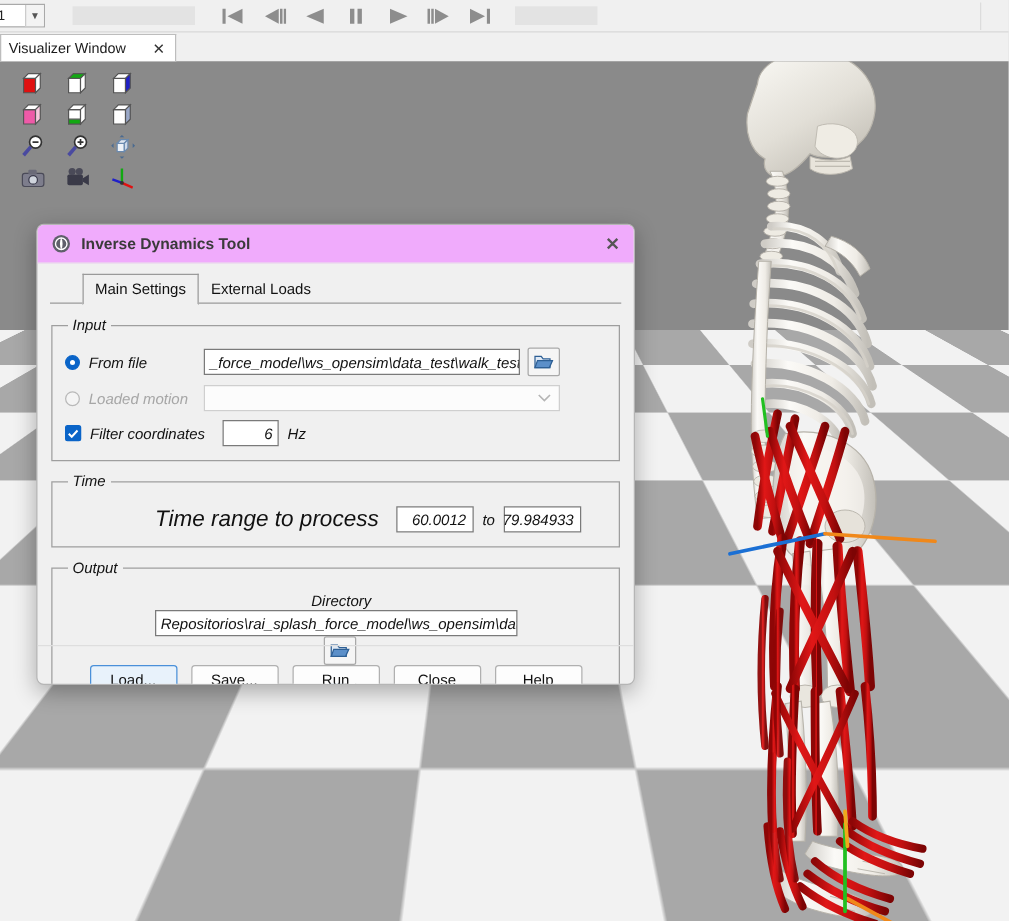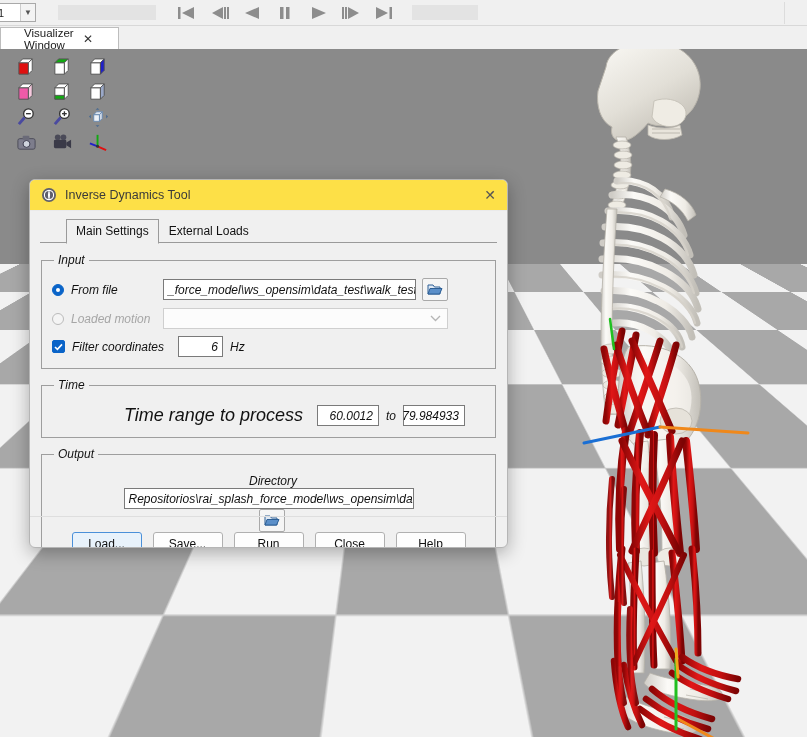--- a/index.html
+++ b/index.html
@@ -75,23 +75,23 @@
   .tb-blank { width: 98px; height: 15px; background: #e3e3e3; margin-left: 22px; }
   .tb-blank2 { width: 66px; height: 15px; background: #e3e3e3; margin-left: 18px; }
   .playbar { display: flex; align-items: center; gap: 13px; margin-left: 20px; }
   .pbtn { width: 20px; height: 16px; display: block; }
   .tb-right-sep {
     position:absolute; right: 22px; top: 2px; width: 1px; height: 22px; background: #dcdcdc;
   }
 
   
   .vtab {
-    position: absolute; left: 0px; top: 27px; width: 119px; height: 22px;
+    position: absolute; left: 0px; top: 27px; width: 141px; height: 22px;
     background: #ffffff; border: 1px solid #bdbdbd; border-bottom: none;
-    display: flex; align-items: center; padding: 0 23px;
+    display: flex; align-items: center; padding: 0 6px;
     font-size: 11.5px; color: #1a1a1a;
   }
   .vtab .lbl { flex: 1; }
   .vtab .x { font-size: 12px; color: #333; cursor: default; padding: 0 2px; }
 
   
   .palette {
     position: absolute; left: 0px; top: 49px; width: 106px; height: 108px;
     padding: 6px 0 0 8px;
     display: grid; grid-template-columns: 36px 36px 36px; grid-auto-rows: 25px;
@@ -102,23 +102,24 @@
   
   .dialog {
     position: absolute; left: 29px; top: 179px; width: 479px; height: 369px;
     background: #f0f0f0;
     border: 1px solid #b5b5b5;
     border-radius: 6px;
     box-shadow: 0 5px 18px rgba(0,0,0,0.30);
     overflow: hidden;
   }
   .dlg-title {
-    height: 31px; background: #fde047;
+    height: 31px; background: #f0abfc;
     display: flex; align-items: center; padding: 0 6px 0 11px;
     border-bottom: 1px solid #eaeaea;
+    font-weight: bold;
   }
   .dlg-title .ticon { width: 16px; height: 16px; margin-right: 8px; }
   .dlg-title .ttext { flex: 1; font-size: 12.5px; color: #3a3a3a; }
   .dlg-title .tclose {
     width: 22px; height: 22px; display: flex; align-items: center; justify-content: center;
     color: #555; font-size: 14px;
   }
 
   .dlg-body { position: relative; padding: 0 10px; }
 

